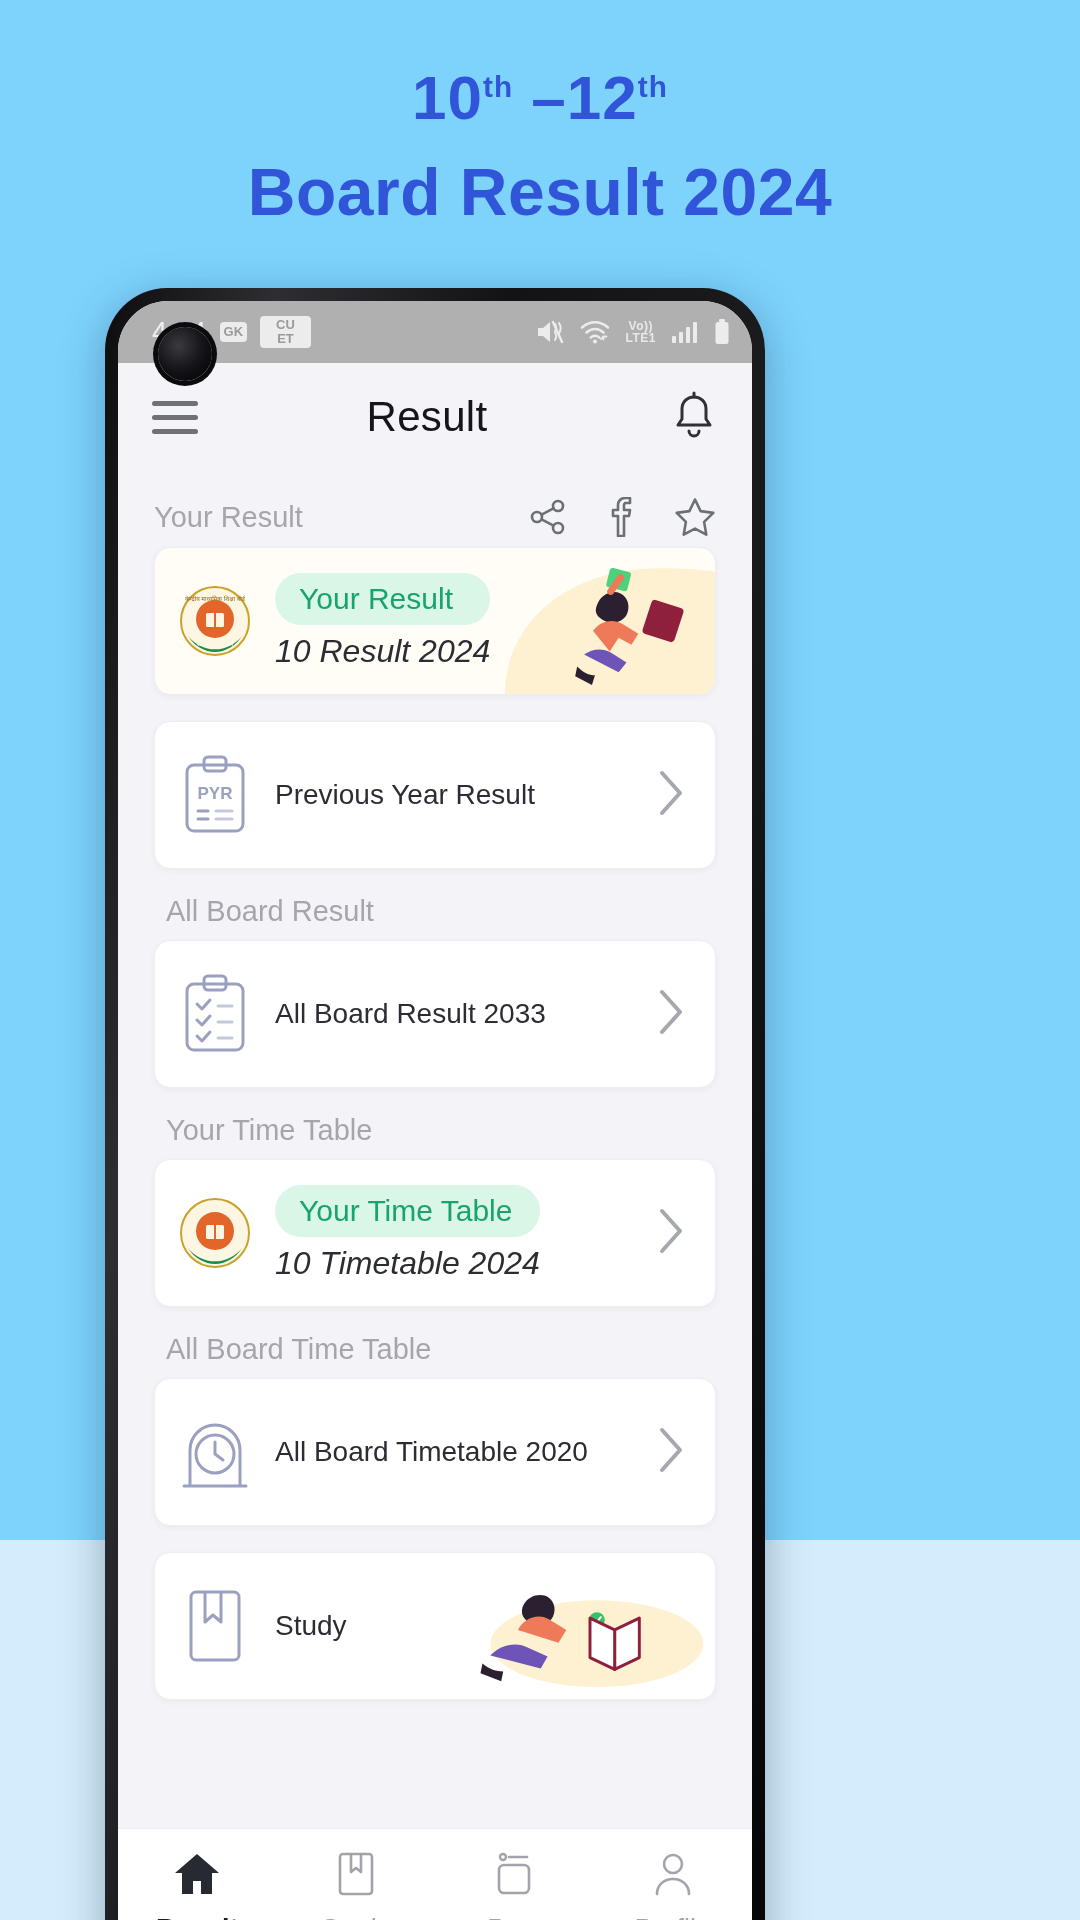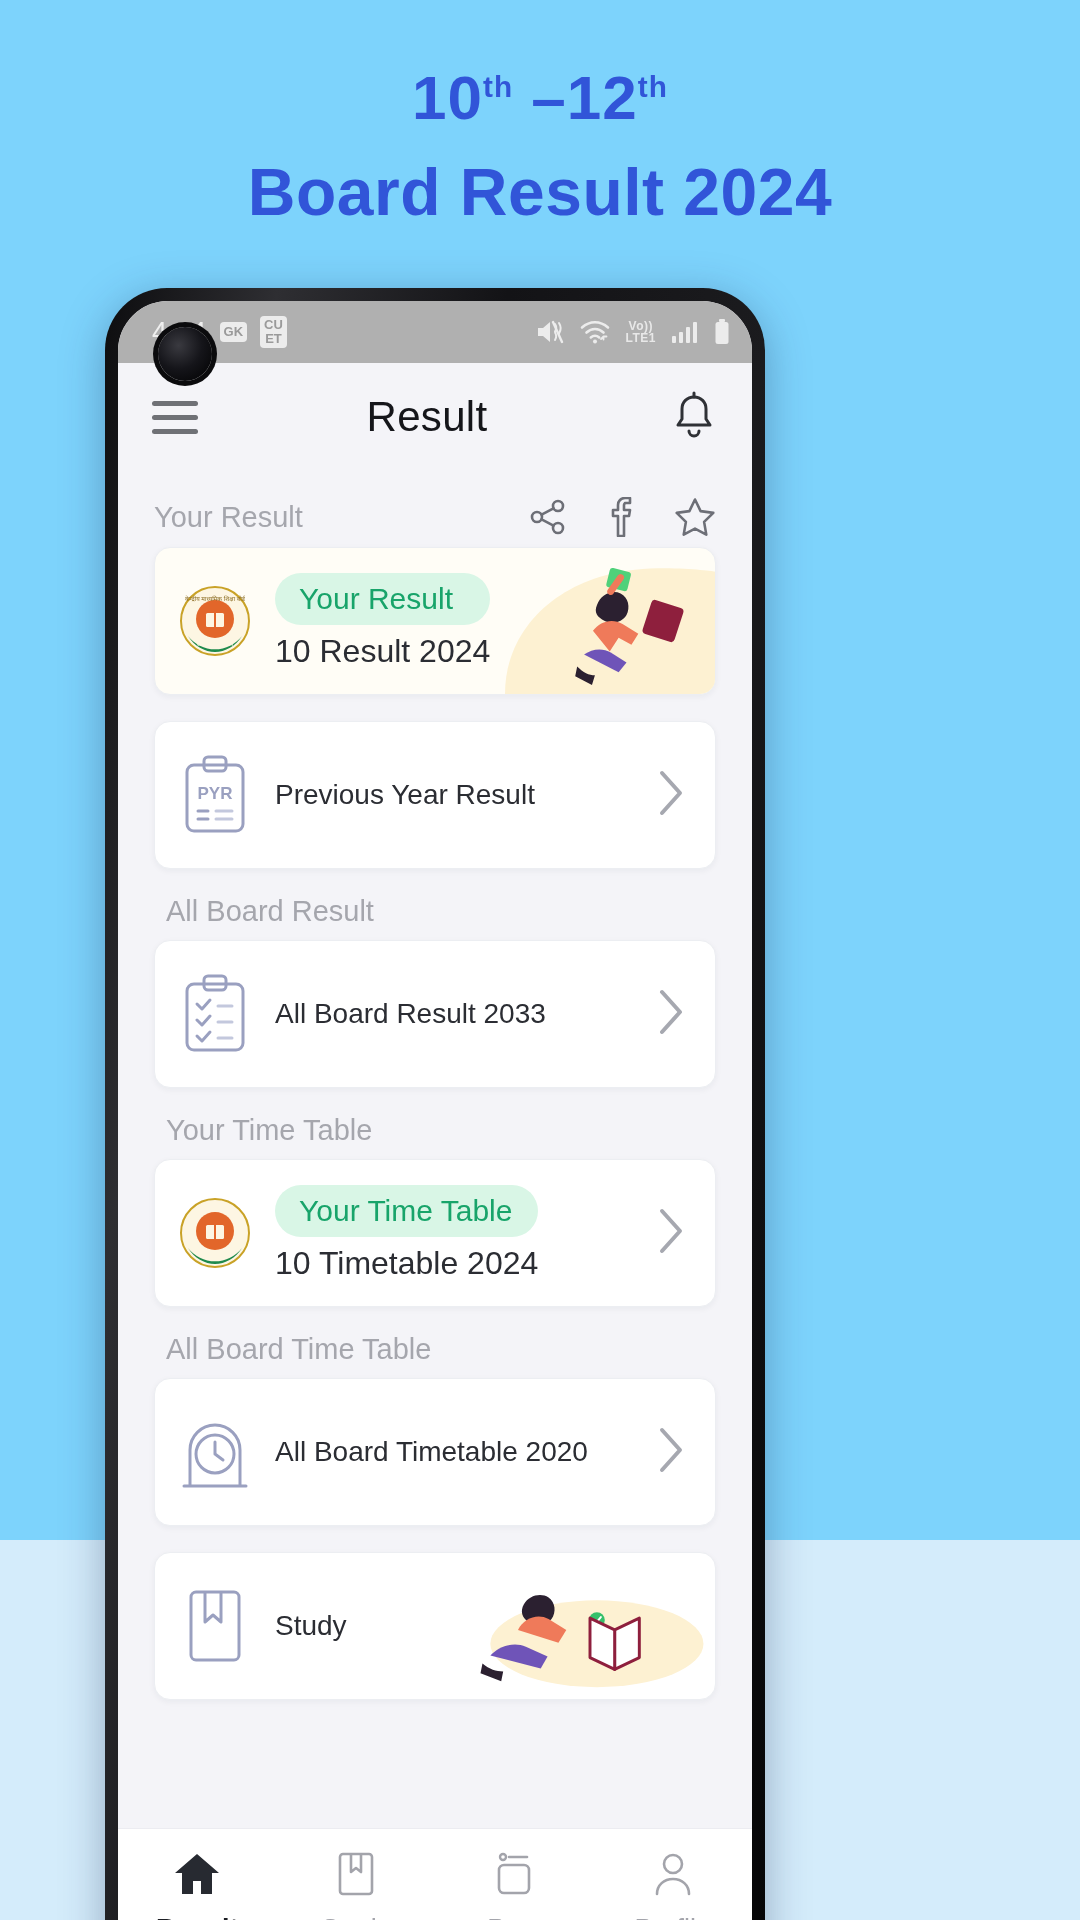--- a/index.html
+++ b/index.html
@@ -45,21 +45,21 @@
     display: flex; align-items: center; padding: 0 22px 0 34px;
     color: #efefef; font-size: 26px; letter-spacing: .5px;
   }
   .sb-left { display: flex; align-items: center; gap: 13px; flex: 1; }
   .sb-time { font-size: 27px; color: #efefef; }
   .sb-chip {
     background: #ececec; color: #9a9a9a; border-radius: 4px;
     font-size: 13px; font-weight: 700; line-height: 1.05;
     padding: 3px 4px; text-align: center; letter-spacing: 0;
   }
-  .sb-chip.two { padding: 2px 4px; }
+  .sb-chip.two { padding: 2px 16px; }
   .sb-right { display: flex; align-items: center; gap: 15px; }
   .sb-right svg { display: block; }
   .volte {
     font-size: 12px; font-weight: 700; line-height: 1.0;
     text-align: center; color: #e8e8e8;
   }
   .punchhole {
     position: absolute; left: 40px; top: 26px;
     width: 54px; height: 54px; border-radius: 50%;
     background: radial-gradient(circle at 38% 34%, #3a3a40 0%, #15151a 48%, #000 100%);
@@ -104,21 +104,21 @@
 
   .card-ico { width: 120px; display: flex; justify-content: center; align-items: flex-start; flex-shrink: 0; }
   .card-text { font-size: 28px; color: #2b2d33; }
   .chev { margin-left: auto; margin-right: 30px; }
 
   .badge {
     display: inline-block; background: #d9f6e6; color: #18a46a;
     border-radius: 999px; padding: 9px 24px; font-size: 30px;
   }
   .hero-mid { display: flex; flex-direction: column; gap: 8px; }
-  .hero-sub { font-size: 32px; color: #2b2d33; }
+  .hero-sub { font-size: 32px; color: #2b2d33; font-style: italic; }
   .hero-art {
     position: absolute; right: 0; top: 0; height: 100%; width: 250px;
     pointer-events: none;
   }
 
   .seal { width: 74px; height: 74px; }
 
   
   .bottomnav {
     position: absolute; left: 0; bottom: 0; width: 100%; height: 160px;

